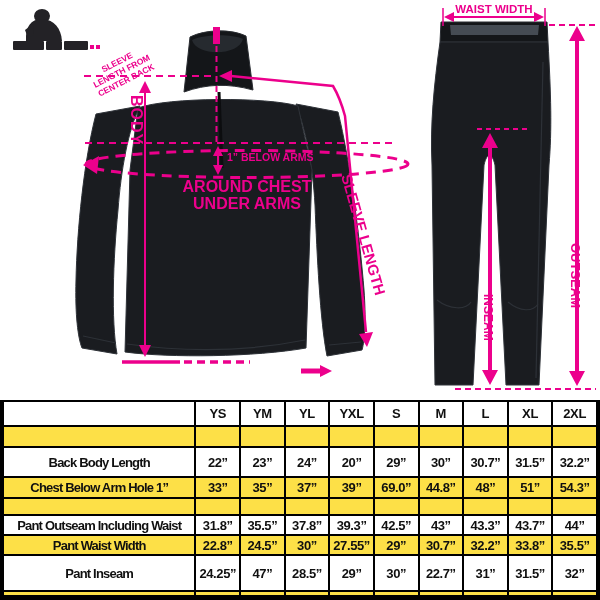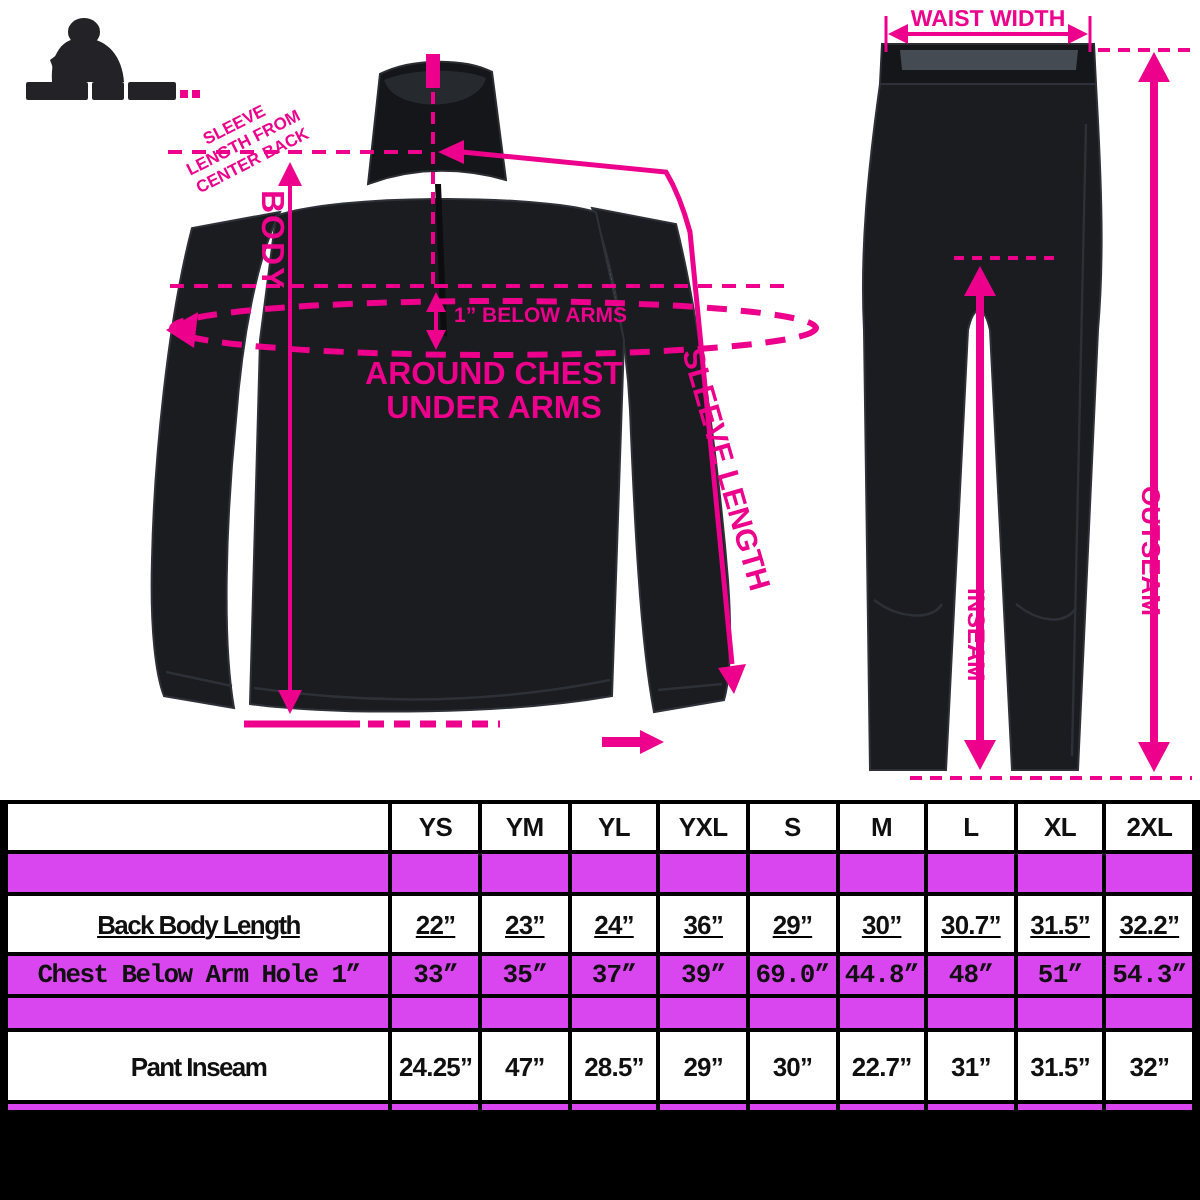--- a/index.html
+++ b/index.html
@@ -18,21 +18,21 @@
   .logo-ink{fill:#232226;}
   
   .table-wrap{position:absolute;top:400px;left:0;width:600px;}
   table.size{width:596px;margin:0 2px;border-collapse:collapse;border:1px solid #14532d;
              table-layout:fixed;background:#fff;}
   table.size td{border:2px solid #000;text-align:center;font-weight:bold;color:#101010;
                 font-size:13px;padding:0 1px;white-space:nowrap;overflow:hidden;}
   td.hdr{font-size:15px;letter-spacing:-0.3px;}
   td.lbl{text-align:left;padding-left:5px;font-size:13px;letter-spacing:-0.8px;}
   td.val{font-size:13px;letter-spacing:-0.4px;}
-  tr.row-blue td{background:#d946ef;font-family:Liberation Mono, monospace;}
+  tr.row-blue td{background:#fde047;}
   tr.row-white td{background:#ffffff;}
 </style>
 </head>
 <body>
 
 <div class="stage">
   <div class="top">
     <svg width="600" height="400" viewBox="0 0 600 400">
 
       <g>
@@ -170,26 +170,26 @@
             <td class=""></td>
             <td class=""></td>
             <td class=""></td>
             <td class=""></td>
             <td class=""></td>
             <td class=""></td>
             <td class=""></td>
             <td class=""></td>
             <td class=""></td>
           </tr>
-          <tr class="row-white" style="height: 30px; text-decoration: underline;">
+          <tr class="row-white" style="height: 30px;">
             <td class="lbl">Back Body Length</td>
             <td class="val">22”</td>
             <td class="val">23”</td>
             <td class="val">24”</td>
-            <td class="val">36”</td>
+            <td class="val">20”</td>
             <td class="val">29”</td>
             <td class="val">30”</td>
             <td class="val">30.7”</td>
             <td class="val">31.5”</td>
             <td class="val">32.2”</td>
           </tr>
           <tr class="row-blue" style="height: 21px;">
             <td class="lbl">Chest Below Arm Hole 1”</td>
             <td class="val">33”</td>
             <td class="val">35”</td>
@@ -206,20 +206,44 @@
             <td class=""></td>
             <td class=""></td>
             <td class=""></td>
             <td class=""></td>
             <td class=""></td>
             <td class=""></td>
             <td class=""></td>
             <td class=""></td>
             <td class=""></td>
           </tr>
+          <tr class="row-white" style="height: 20px;">
+            <td class="lbl">Pant Outseam Including Waist</td>
+            <td class="val">31.8”</td>
+            <td class="val">35.5”</td>
+            <td class="val">37.8”</td>
+            <td class="val">39.3”</td>
+            <td class="val">42.5”</td>
+            <td class="val">43”</td>
+            <td class="val">43.3”</td>
+            <td class="val">43.7”</td>
+            <td class="val">44”</td>
+          </tr>
+          <tr class="row-blue" style="height: 20px;">
+            <td class="lbl">Pant Waist Width</td>
+            <td class="val">22.8”</td>
+            <td class="val">24.5”</td>
+            <td class="val">30”</td>
+            <td class="val">27.55”</td>
+            <td class="val">29”</td>
+            <td class="val">30.7”</td>
+            <td class="val">32.2”</td>
+            <td class="val">33.8”</td>
+            <td class="val">35.5”</td>
+          </tr>
           <tr class="row-white" style="height: 36px;">
             <td class="lbl">Pant Inseam</td>
             <td class="val">24.25”</td>
             <td class="val">47”</td>
             <td class="val">28.5”</td>
             <td class="val">29”</td>
             <td class="val">30”</td>
             <td class="val">22.7”</td>
             <td class="val">31”</td>
             <td class="val">31.5”</td>

